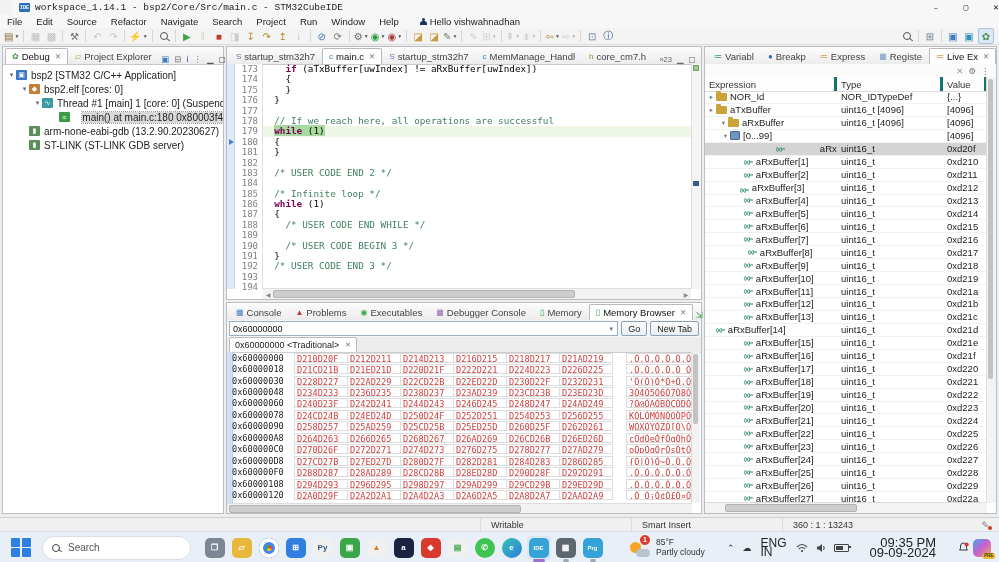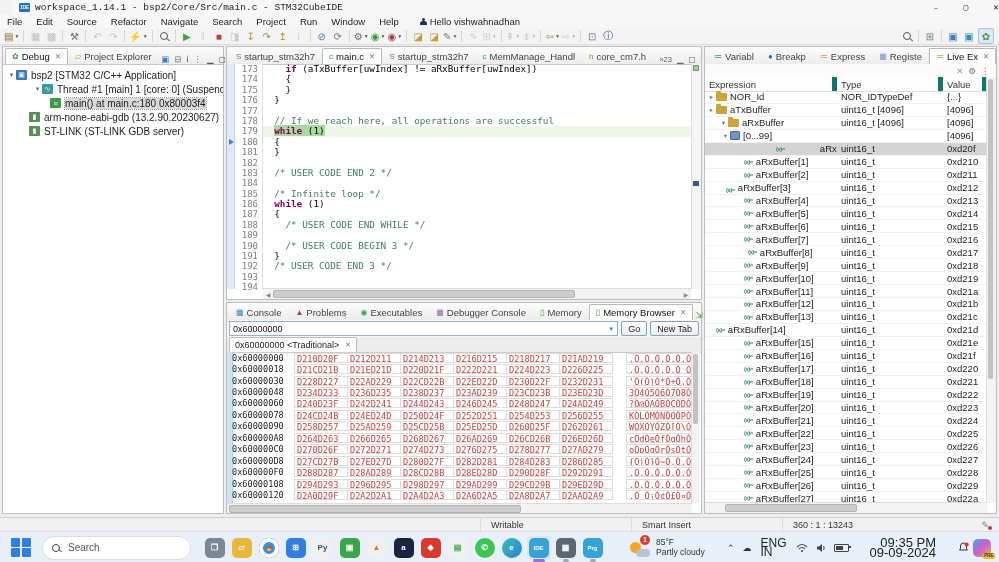--- a/index.html
+++ b/index.html
@@ -110,21 +110,21 @@
     background-image:repeating-linear-gradient(90deg,transparent 0 9.6px,#ececec 9.6px 10.2px);}
   .memvscroll{position:absolute;right:1px;top:49px;width:8px;bottom:10px;background:#f2f2f2;border-left:1px solid #ddd;}
   .vthumb{position:absolute;left:1px;width:5px;background:#c2c2c2;border-radius:2px;}
   .memhscroll{position:absolute;left:0;right:9px;bottom:0;height:9px;background:#f2f2f2;border-top:1px solid #ddd;}
 
   
   .livetools{position:absolute;left:0;top:17px;right:0;height:13px;display:flex;align-items:center;
     justify-content:flex-end;background:#fbfbfb;border-bottom:1px solid #e5e5e5;padding-right:4px;}
   .exphead{position:absolute;left:0;top:30px;right:9px;height:14px;display:grid;grid-template-columns:132px 106px 1fr;
     font-size:9.5px;color:#333;border-bottom:1px solid #ddd;background:#fdfdfd;align-items:center;}
-  .exphead div{padding-left:4px;border-right:5px solid #0f766e;height:100%;display:flex;align-items:center;}
+  .exphead div{padding-left:4px;border-right:3px solid #0f766e;height:100%;display:flex;align-items:center;}
   .expbody{position:absolute;left:0;top:44px;right:9px;bottom:10px;overflow:hidden;}
   .erow{height:11.95px;display:grid;grid-template-columns:132px 106px 1fr;align-items:center;
     font-size:9.5px;color:#1c1c1c;border-bottom:1px solid #f1f1f1;}
   .erow.sel{background:#d4d4d4;}
   .ecell{padding-left:4px;white-space:nowrap;overflow:hidden;}
   .ename{display:flex;align-items:center;padding-left:2px;}
   .ename .exp{width:9px;font-size:6.5px;color:#777;text-align:center;flex:none;}
   .folder{width:11px;height:8px;background:#caa438;border-radius:1px;position:relative;flex:none;margin-right:3px;}
   .folder:before{content:'';position:absolute;top:-2px;left:0;width:5px;height:2px;background:#caa438;border-radius:1px 1px 0 0;}
   .gridic{width:10px;height:9px;flex:none;margin-right:3px;background:
@@ -372,26 +372,31 @@
           <span class="sbtn" style="color: rgb(85, 85, 85);">▁</span>
           <span class="sbtn" style="color: rgb(85, 85, 85);">◻</span>
         </div>
       </div>
     <div class="tree" id="debug-tree">
         <div class="trow" style="padding-left: 4px;">
           <span class="exp">▾</span>
           <span class="nicon" style="background: rgb(59, 118, 196);">▣</span>
           <span class="lbl">bsp2 [STM32 C/C++ Application]</span>
         </div>
+        <div class="trow" style="padding-left: 17px;">
+          <span class="exp">▾</span>
+          <span class="nicon" style="background: rgb(199, 125, 58);">◆</span>
+          <span class="lbl">bsp2.elf [cores: 0]</span>
+        </div>
         <div class="trow" style="padding-left: 30px;">
           <span class="exp">▾</span>
           <span class="nicon" style="background: rgb(59, 154, 160);">∿</span>
           <span class="lbl">Thread #1 [main] 1 [core: 0] (Suspended : Signal : S</span>
         </div>
-        <div class="trow sel" style="padding-left: 38px;">
+        <div class="trow sel" style="padding-left: 38px; justify-content: space-between;">
           <span class="exp"></span>
           <span class="nicon" style="background: rgb(60, 155, 70);">≡</span>
           <span class="lbl">main() at main.c:180 0x80003f4</span>
         </div>
         <div class="trow" style="padding-left: 17px;">
           <span class="exp"></span>
           <span class="nicon" style="background: rgb(90, 143, 90);">▮</span>
           <span class="lbl">arm-none-eabi-gdb (13.2.90.20230627)</span>
         </div>
         <div class="trow" style="padding-left: 17px;">
@@ -776,21 +781,21 @@
         <div class="erow">
           <div class="ecell ename" style="padding-left: 30px;">
             <span class="exp"></span>
             <span class="leafic">(x)=</span>
             <span>aRxBuffer[2]</span>
           </div>
           <div class="ecell">uint16_t</div>
           <div class="ecell">0xd211</div>
         </div>
         <div class="erow">
-          <div class="ecell ename" style="padding-left: 12px; align-items: flex-end;">
+          <div class="ecell ename" style="padding-left: 26px; align-items: flex-end;">
             <span class="exp"></span>
             <span class="leafic">(x)=</span>
             <span>aRxBuffer[3]</span>
           </div>
           <div class="ecell">uint16_t</div>
           <div class="ecell">0xd212</div>
         </div>
         <div class="erow">
           <div class="ecell ename" style="padding-left: 30px;">
             <span class="exp"></span>

